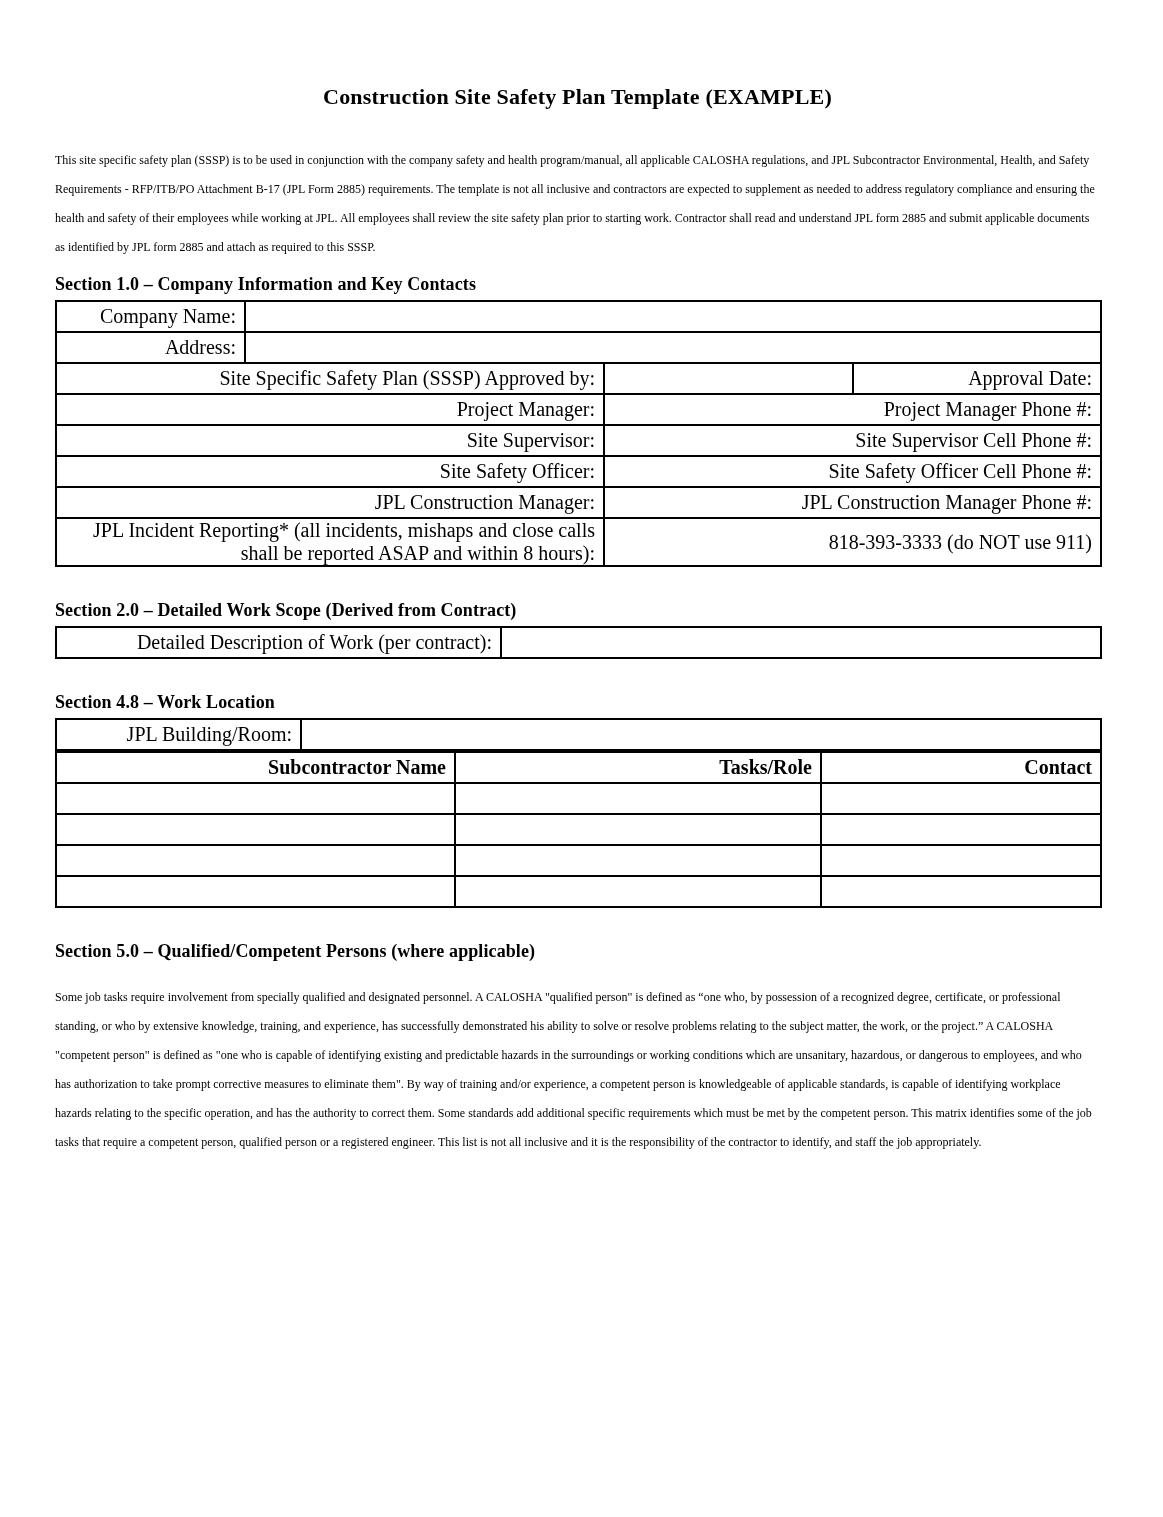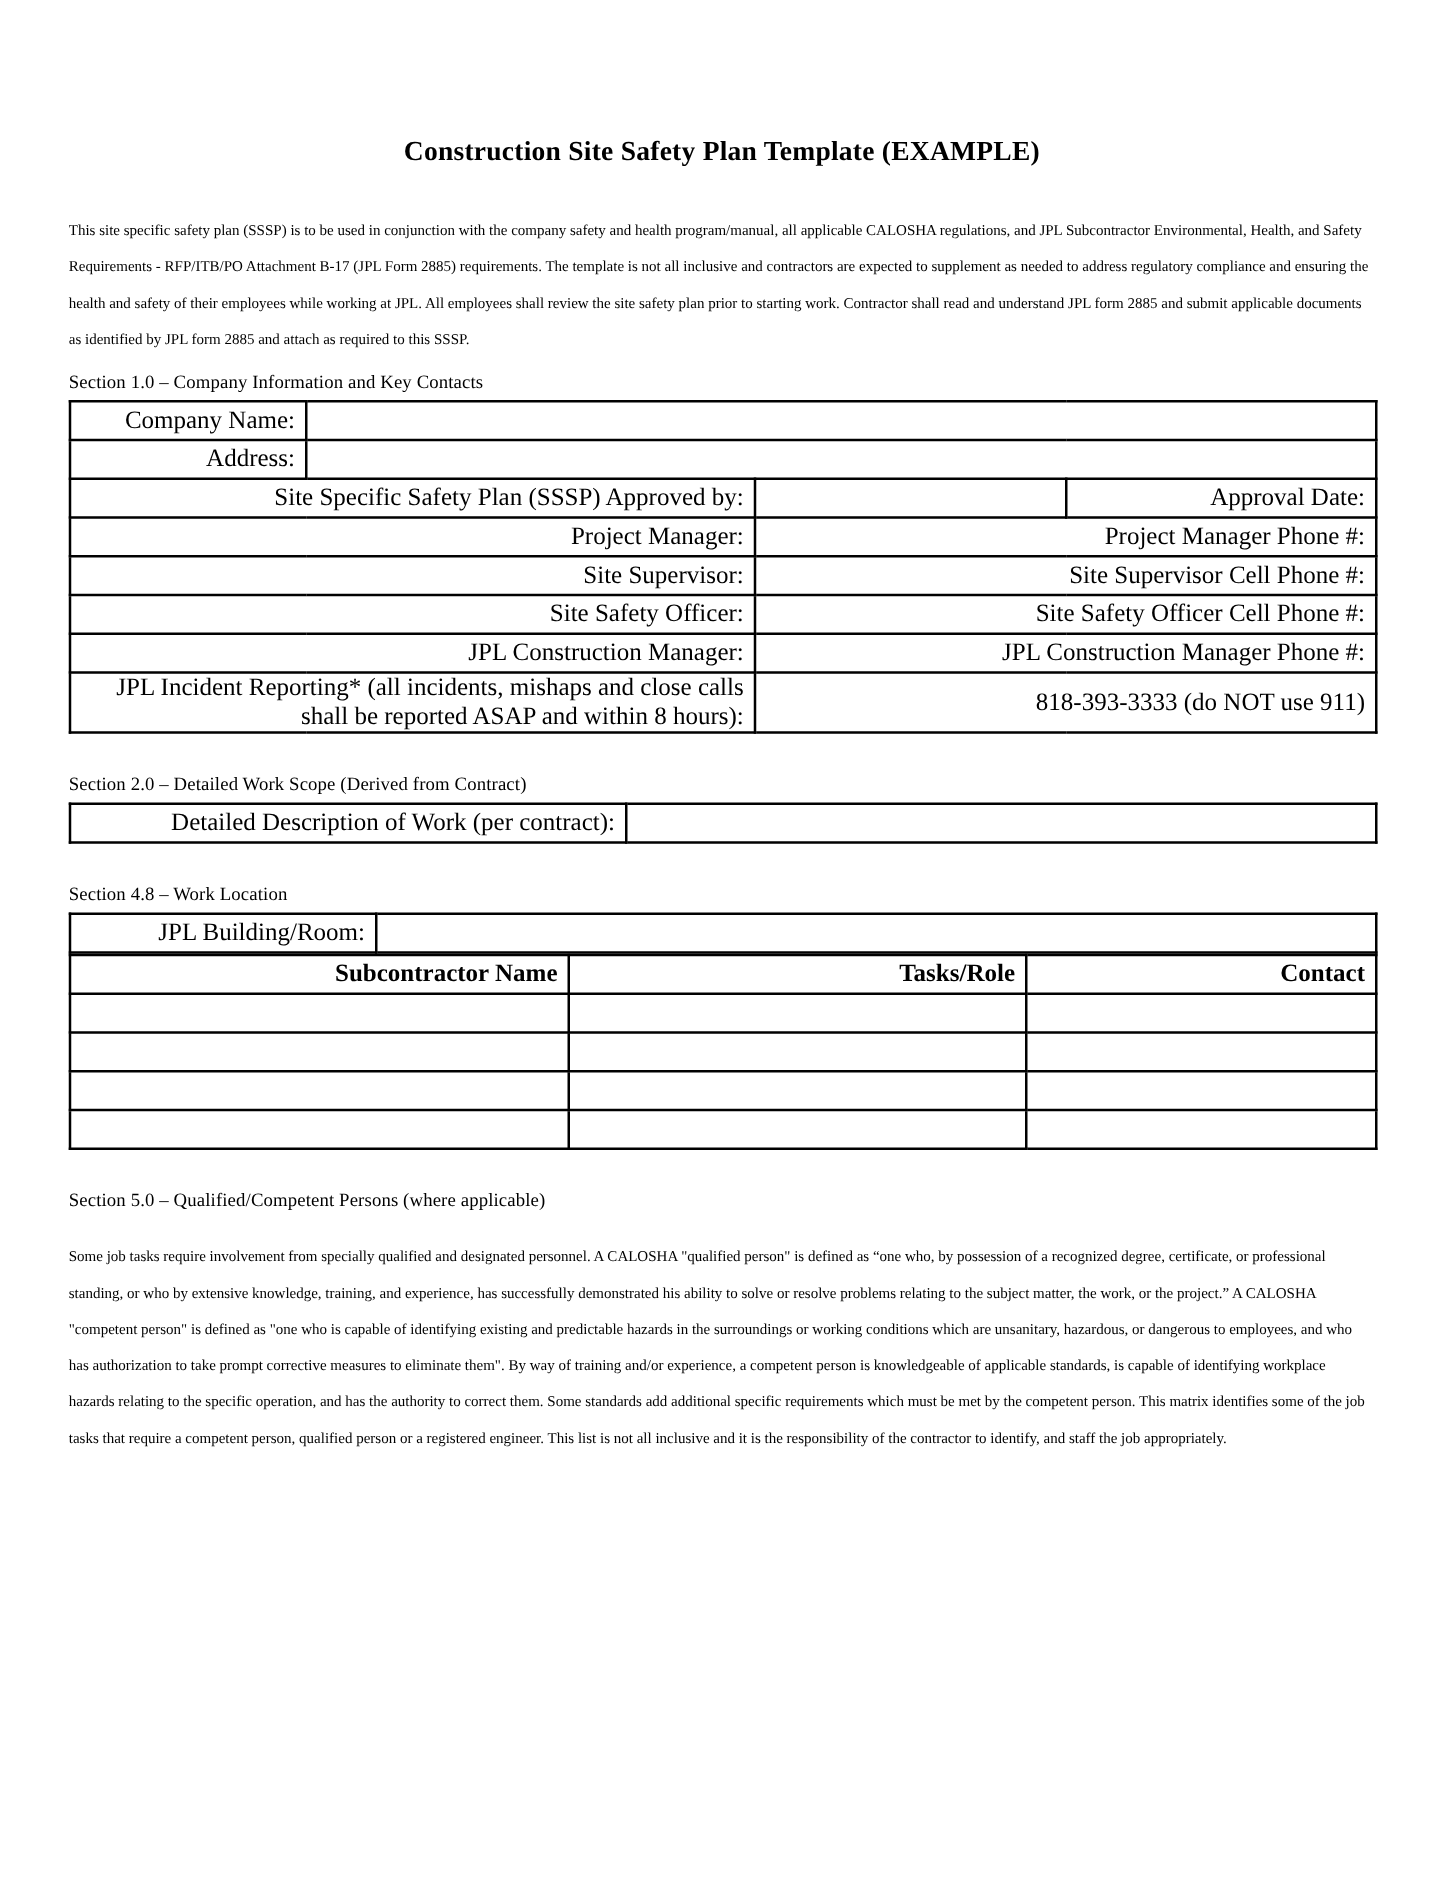--- a/index.html
+++ b/index.html
@@ -11,37 +11,37 @@
     width: 1163px;
     height: 1517px;
     font-family: "Liberation Serif", "DejaVu Serif", serif;
     color: #000000;
     overflow: hidden;
   }
   .page {
     box-sizing: border-box;
     width: 1163px;
     height: 1517px;
-    padding: 92px 63px 0 55px;
+    padding: 68px 63px 0 55px;
   }
   h1.doc-title {
     font-size: 22px;
     font-weight: bold;
     text-align: center;
     margin: 16px 0 0 0;
     letter-spacing: 0.2px;
   }
   p.body-text {
     font-size: 12px;
     line-height: 29px;
     margin: 36px 0 0 0;
   }
   h2.section-heading {
-    font-size: 15px;
-    font-weight: normal;
+    font-size: 18px;
+    font-weight: bold;
     margin: 33px 0 5px 0;
     letter-spacing: 0.1px;
   }
   h2.section-heading.first {
     margin-top: 12px;
   }
   table.form-table {
     border-collapse: collapse;
     table-layout: fixed;
     width: 1045px;

